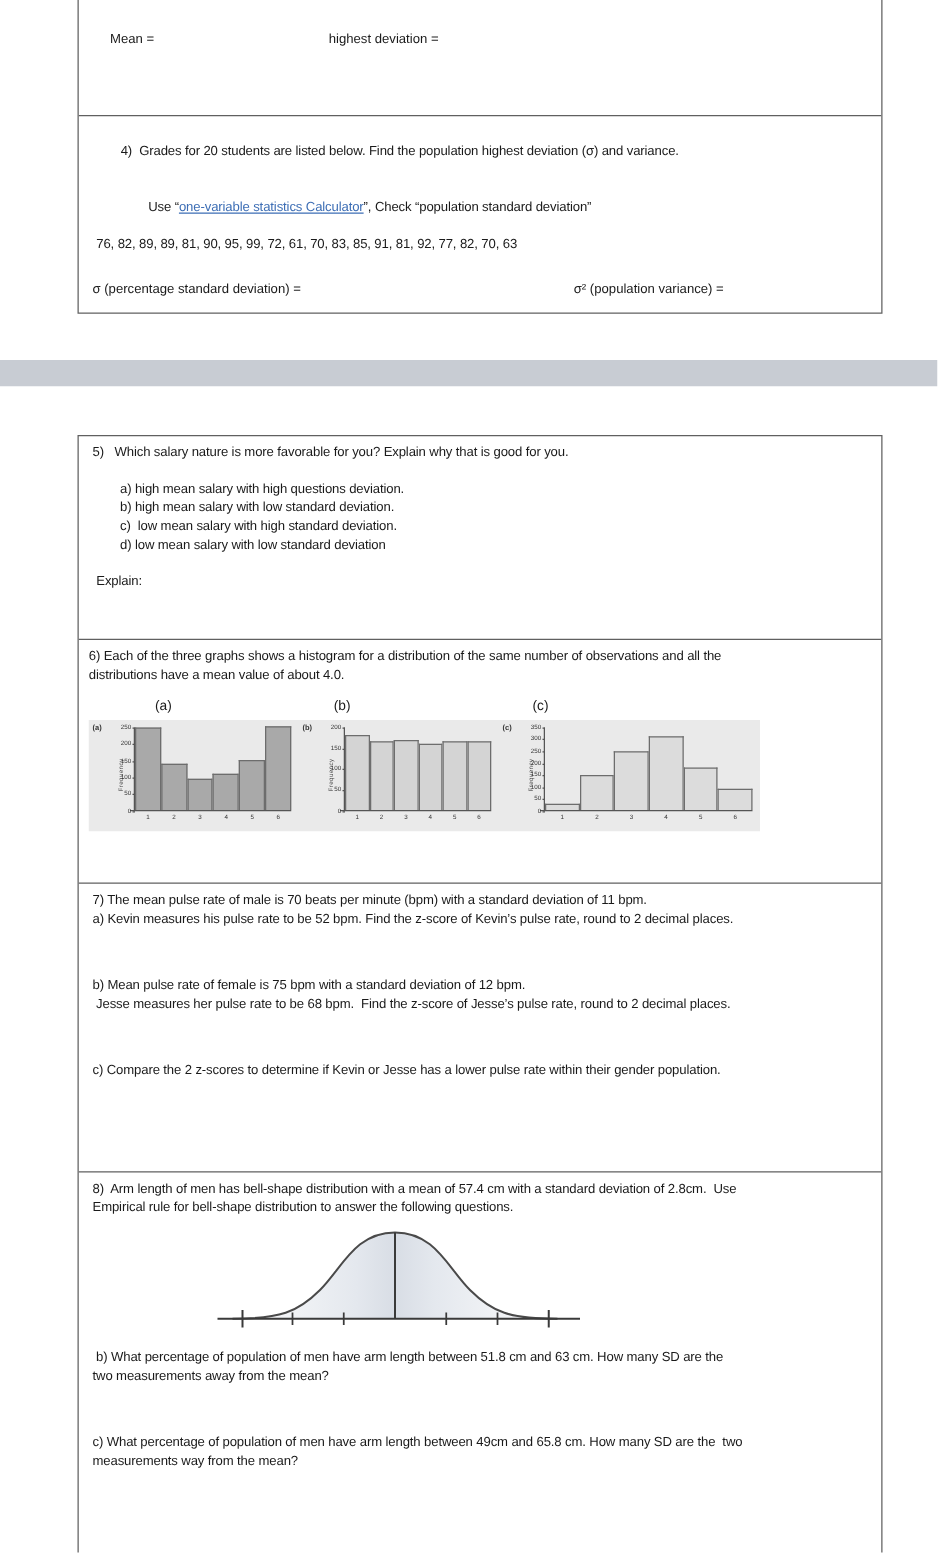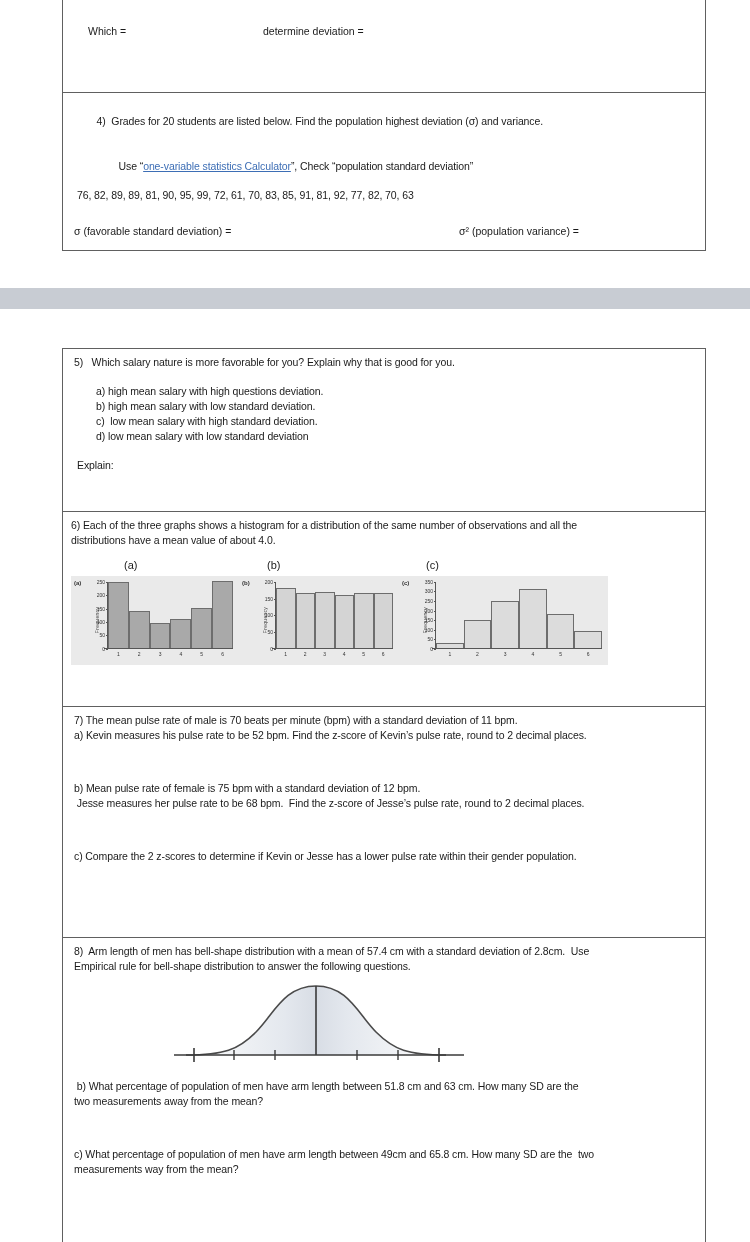--- a/index.html
+++ b/index.html
@@ -133,36 +133,36 @@
 </head>
 <body>
 
 <div class="page">
 
   <div class="doc-table" style="left:62px; top:-4px; width:644px; height:255px;">
 
     <div class="row" style="height:96px;">
       <div class="spacer-22"></div>
       <div class="ans-line indent-2">
-        <span class="ans-a">Which =</span>
-        <span>determine deviation =</span>
+        <span class="ans-a">Mean =</span>
+        <span>highest deviation =</span>
       </div>
     </div>
 
     <div class="row" style="height:158px;">
       <div class="txt">
         <span>4)  Grades for 20 students are listed below. Find the </span><span class="uline">population</span><span> highest deviation (σ) and variance.</span>
       </div>
       <div class="txt indent-1">
         <span>Use “</span><span class="lnk">one-variable statistics Calculator</span><span>”, Check “population standard deviation”</span>
       </div>
       <div class="txt" style="padding-left:3px;">76, 82, 89, 89, 81, 90, 95, 99, 72, 61, 70, 83, 85, 91, 81, 92, 77, 82, 70, 63</div>
       <div class="spacer-22"></div>
       <div class="ans-line" style="padding-left:0;">
-        <span style="width:385px;">σ (favorable standard deviation) =</span>
+        <span style="width:385px;">σ (percentage standard deviation) =</span>
         <span>σ² (population variance) =</span>
       </div>
     </div>
   </div>
 
   <div class="gray-band" style="top:288px; height:21px;"></div>
 
   <div class="doc-table" style="left:62px; top:348px; width:644px; height:906px;">
 
     <div class="row" style="height:163px;">

